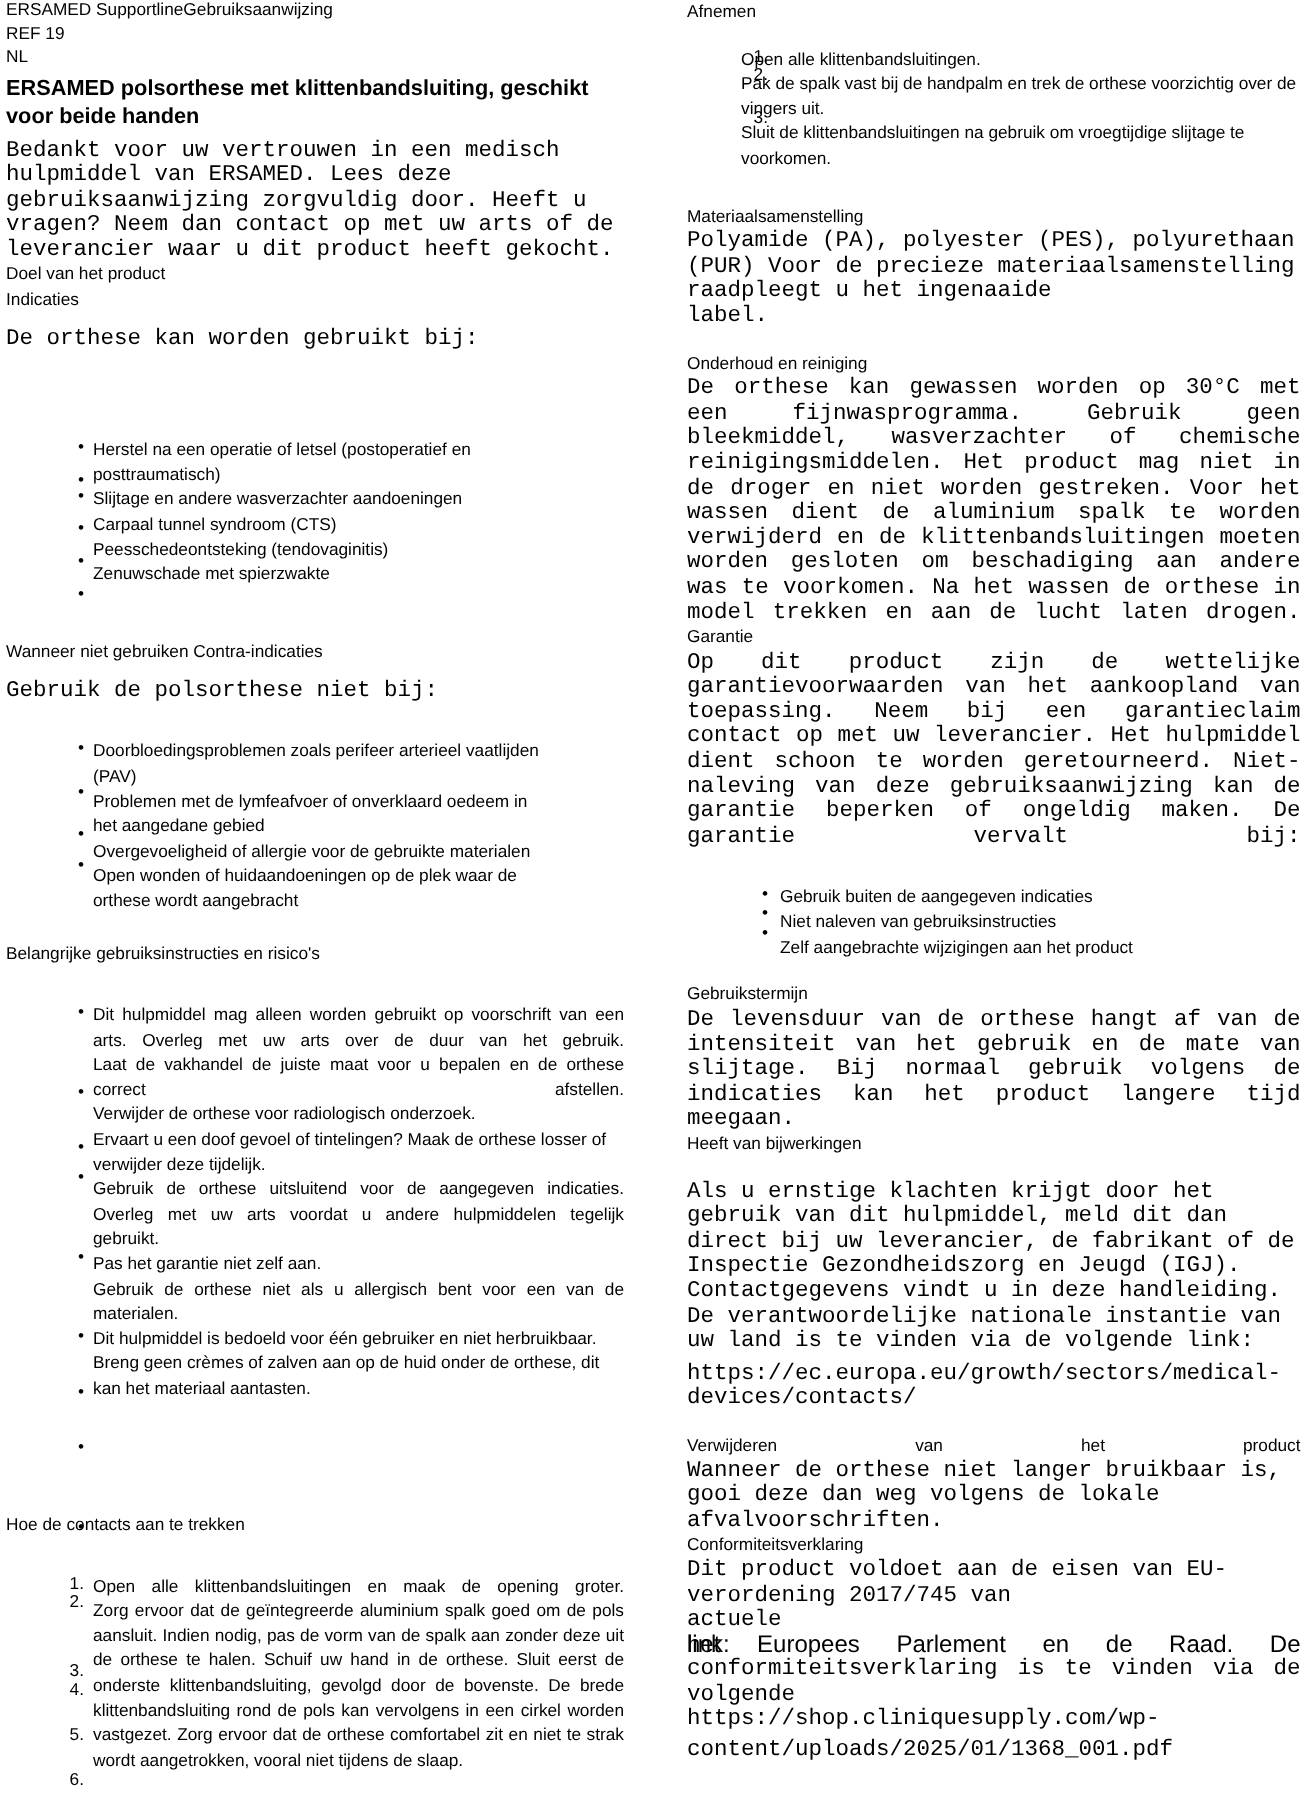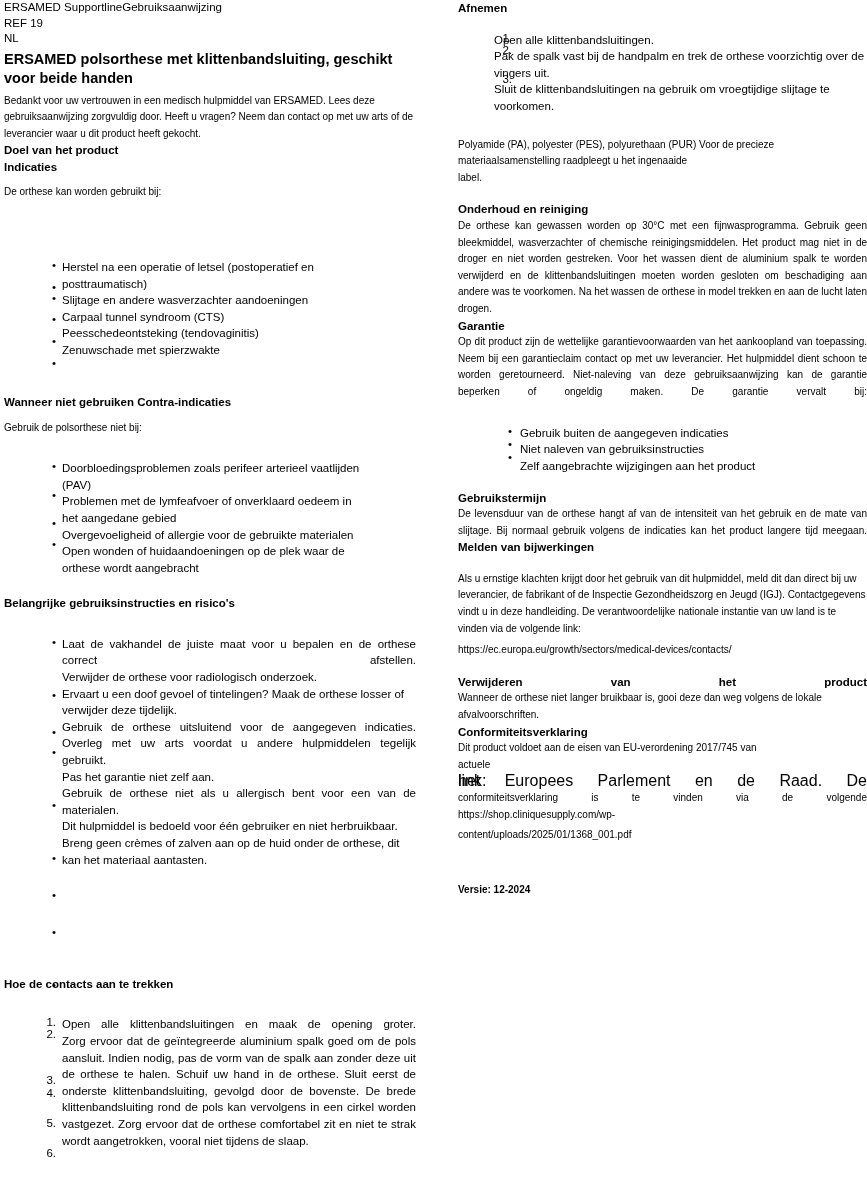--- a/index.html
+++ b/index.html
@@ -34,27 +34,28 @@
     line-height: 15.5px;
     white-space: pre;
   }
   .doc-title {
     font-size: 14.5px;
     font-weight: bold;
     line-height: 19px;
     margin-top: 3px;
   }
   p.body {
-    font-size: 10px;
+    font-size: 15px;
     line-height: 16.6px;
     margin: 0;
+    font-family: Liberation Mono, monospace;
   }
   h2.section {
     font-size: 11.5px;
-    font-weight: bold;
+    font-weight: normal;
     line-height: 16.6px;
     margin: 0;
   }
   .gap-sm { height: 9px; }
   .gap-md { height: 15px; }
   .gap-lg { height: 24px; }
   .gap-xl { height: 40px; }
   .gap-xxl { height: 58px; }
   .just-all { text-align: justify; text-align-last: justify; }
 
@@ -176,20 +177,21 @@
         <span class="bulletglyph" style="margin-top:41px">•</span>
         <span class="bulletglyph" style="margin-top:25px">•</span>
         <span class="bulletglyph" style="margin-top:8px">•</span>
         <span class="bulletglyph" style="margin-top:41px">•</span>
         <span class="bulletglyph" style="margin-top:41px">•</span>
         <span class="bulletglyph" style="margin-top:25px">•</span>
         <span class="bulletglyph" style="margin-top:25px">•</span>
         <span class="bulletglyph" style="margin-top:41px">•</span>
       </div>
       <div class="lines">
+        <div class="just-all">Dit hulpmiddel mag alleen worden gebruikt op voorschrift van een arts. Overleg met uw arts over de duur van het gebruik.</div>
         <div class="just-all">Laat de vakhandel de juiste maat voor u bepalen en de orthese correct afstellen.</div>
         <div>Verwijder de orthese voor radiologisch onderzoek.</div>
         <div>Ervaart u een doof gevoel of tintelingen? Maak de orthese losser of verwijder deze tijdelijk.</div>
         <div class="just-all">Gebruik de orthese uitsluitend voor de aangegeven indicaties. Overleg met uw arts voordat u andere hulpmiddelen tegelijk</div>
         <div>gebruikt.</div>
         <div>Pas het garantie niet zelf aan.</div>
         <div class="just-all">Gebruik de orthese niet als u allergisch bent voor een van de materialen.</div>
         <div>Dit hulpmiddel is bedoeld voor één gebruiker en niet herbruikbaar.</div>
         <div>Breng geen crèmes of zalven aan op de huid onder de orthese, dit kan het materiaal aantasten.</div>
       </div>
@@ -229,20 +231,21 @@
         <span style="margin-top:17px">3.</span>
       </div>
       <div class="lines" style="margin-left:36px">
         <div>Open alle klittenbandsluitingen.</div>
         <div>Pak de spalk vast bij de handpalm en trek de orthese voorzichtig over de vingers uit.</div>
         <div>Sluit de klittenbandsluitingen na gebruik om vroegtijdige slijtage te voorkomen.</div>
       </div>
     </div>
 
     <div class="gap-md"></div>
+    <h2 class="section">Materiaalsamenstelling</h2>
     <p class="body">Polyamide (PA), polyester (PES), polyurethaan (PUR) Voor de precieze materiaalsamenstelling raadpleegt u het ingenaaide</p>
     <p class="body">label.</p>
 
     <div class="gap-md"></div>
     <h2 class="section">Onderhoud en reiniging</h2>
     <p class="body just-all">De orthese kan gewassen worden op 30°C met een fijnwasprogramma. Gebruik geen bleekmiddel, wasverzachter of chemische reinigingsmiddelen. Het product mag niet in de droger en niet worden gestreken. Voor het wassen dient de aluminium spalk te worden verwijderd en de klittenbandsluitingen moeten worden gesloten om beschadiging aan andere was te voorkomen. Na het wassen de orthese in model trekken en aan de lucht laten drogen.</p>
 
     <h2 class="section">Garantie</h2>
     <p class="body just-all">Op dit product zijn de wettelijke garantievoorwaarden van het aankoopland van toepassing. Neem bij een garantieclaim contact op met uw leverancier. Het hulpmiddel dient schoon te worden geretourneerd. Niet-naleving van deze gebruiksaanwijzing kan de garantie beperken of ongeldig maken. De garantie vervalt bij:</p>
 
@@ -258,21 +261,21 @@
         <div>Gebruik buiten de aangegeven indicaties</div>
         <div>Niet naleven van gebruiksinstructies</div>
         <div>Zelf aangebrachte wijzigingen aan het product</div>
       </div>
     </div>
 
     <div class="gap-sm"></div>
     <h2 class="section">Gebruikstermijn</h2>
     <p class="body just-all">De levensduur van de orthese hangt af van de intensiteit van het gebruik en de mate van slijtage. Bij normaal gebruik volgens de indicaties kan het product langere tijd meegaan.</p>
 
-    <h2 class="section">Melden van bijwerkingen</h2>
+    <h2 class="section">Heeft van bijwerkingen</h2>
     <div class="gap-md"></div>
     <p class="body">Als u ernstige klachten krijgt door het gebruik van dit hulpmiddel, meld dit dan direct bij uw leverancier, de fabrikant of de Inspectie Gezondheidszorg en Jeugd (IGJ). Contactgegevens vindt u in deze handleiding. De verantwoordelijke nationale instantie van uw land is te vinden via de volgende link:</p>
     <div style="height:5px"></div>
     <p class="body">https://ec.europa.eu/growth/sectors/medical-devices/contacts/</p>
 
     <div class="gap-md"></div>
     <h2 class="section just-all">Verwijderen van het product</h2>
     <p class="body">Wanneer de orthese niet langer bruikbaar is, gooi deze dan weg volgens de lokale afvalvoorschriften.</p>
 
     <h2 class="section">Conformiteitsverklaring</h2>

